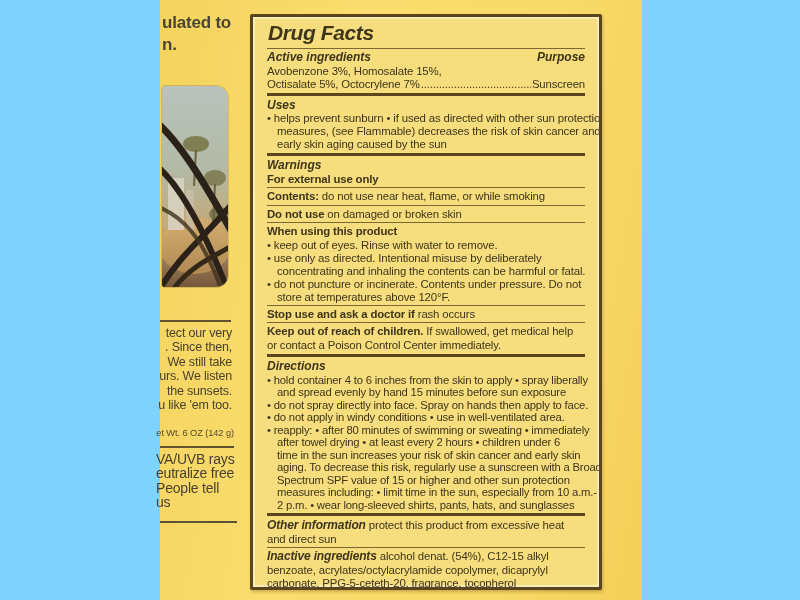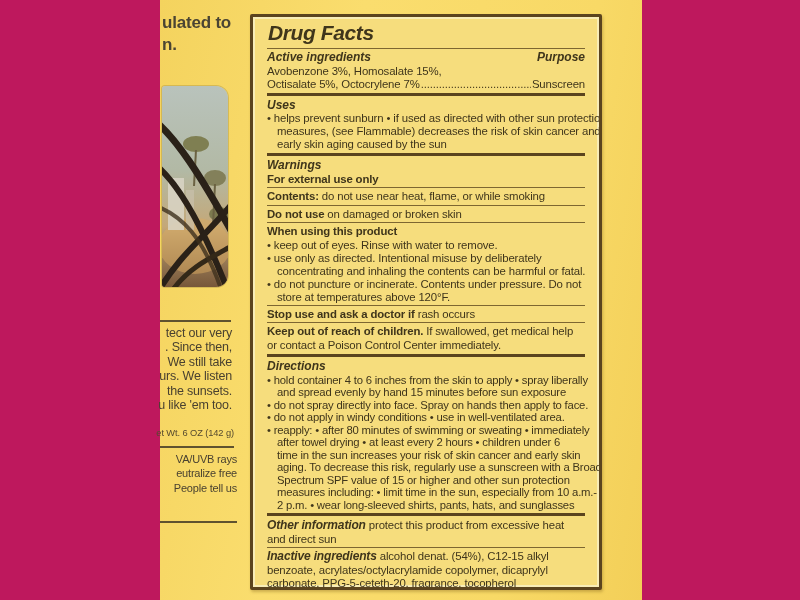--- a/index.html
+++ b/index.html
@@ -1,32 +1,32 @@
 <!DOCTYPE html>
 <html><head>
 <meta charset="utf-8">
 <style>
   html,body{margin:0;padding:0;}
-  .page{position:relative;width:800px;height:600px;background:#be185d;overflow:hidden;
+  .page{position:relative;width:800px;height:600px;background:#7dd3fc;overflow:hidden;
         font-family:"Liberation Sans",sans-serif;}
   .label{position:absolute;left:160px;top:0;width:482px;height:600px;
          background:linear-gradient(100deg,#f4d35e 0%,#fadd6e 35%,#f8d966 75%,#f3cf58 100%);}
   
   .leftcol{position:absolute;left:0;top:0;width:90px;height:600px;color:#4a4130;overflow:visible;}
   .frag-top{position:absolute;left:2px;top:12px;width:70px;font-size:17px;font-weight:600;
             line-height:22px;letter-spacing:-0.2px;color:#4a4433;}
   .photo{position:absolute;left:2px;top:86px;width:66px;height:201px;
          border-radius:3px 12px 12px 3px;overflow:hidden;box-shadow:0 0 0 1px rgba(120,100,40,.25);}
   .lrule{position:absolute;left:0;height:0;border-top:2px solid #5f522f;}
   .story{position:absolute;left:-4px;top:326px;width:76px;text-align:right;
          font-size:12.5px;line-height:14.4px;letter-spacing:-0.2px;color:#494130;}
   .netwt{position:absolute;left:-4px;top:428px;width:78px;text-align:right;
          font-size:9.3px;letter-spacing:-0.1px;color:#55492e;}
-  .claims{position:absolute;left:-4px;top:452px;width:81px;text-align:right;
-          font-size:11px;line-height:14.4px;letter-spacing:-0.2px;color:#494130;}
+  .claims{position:absolute;left:-4px;top:452px;width:81px;text-align:left;
+          font-size:14px;line-height:14.4px;letter-spacing:-0.2px;color:#494130;}
   
   .df{position:absolute;left:90px;top:14px;width:352px;height:576px;box-sizing:border-box;
       background:#f6dd7d;border:3px solid #5b441e;border-radius:2px;
       box-shadow:inset 0 0 0 2px #f8edb7, 1px 2px 3px rgba(120,90,20,.35);
       padding:3px 14px 2px;color:#3f351b;overflow:hidden;}
   .df .t{font-style:italic;font-weight:bold;font-size:21px;line-height:24px;
          letter-spacing:-0.4px;padding:1px 0 2px 1px;}
   .hr{height:0;border-top:1.5px solid rgba(95,72,30,.8);margin:1px 0 2px;}
   .hrh{height:0;border-top:3.2px solid #5b441e;margin:2px 0 3px;}
   .h{font-weight:bold;font-style:italic;font-size:12px;line-height:13.5px;}

